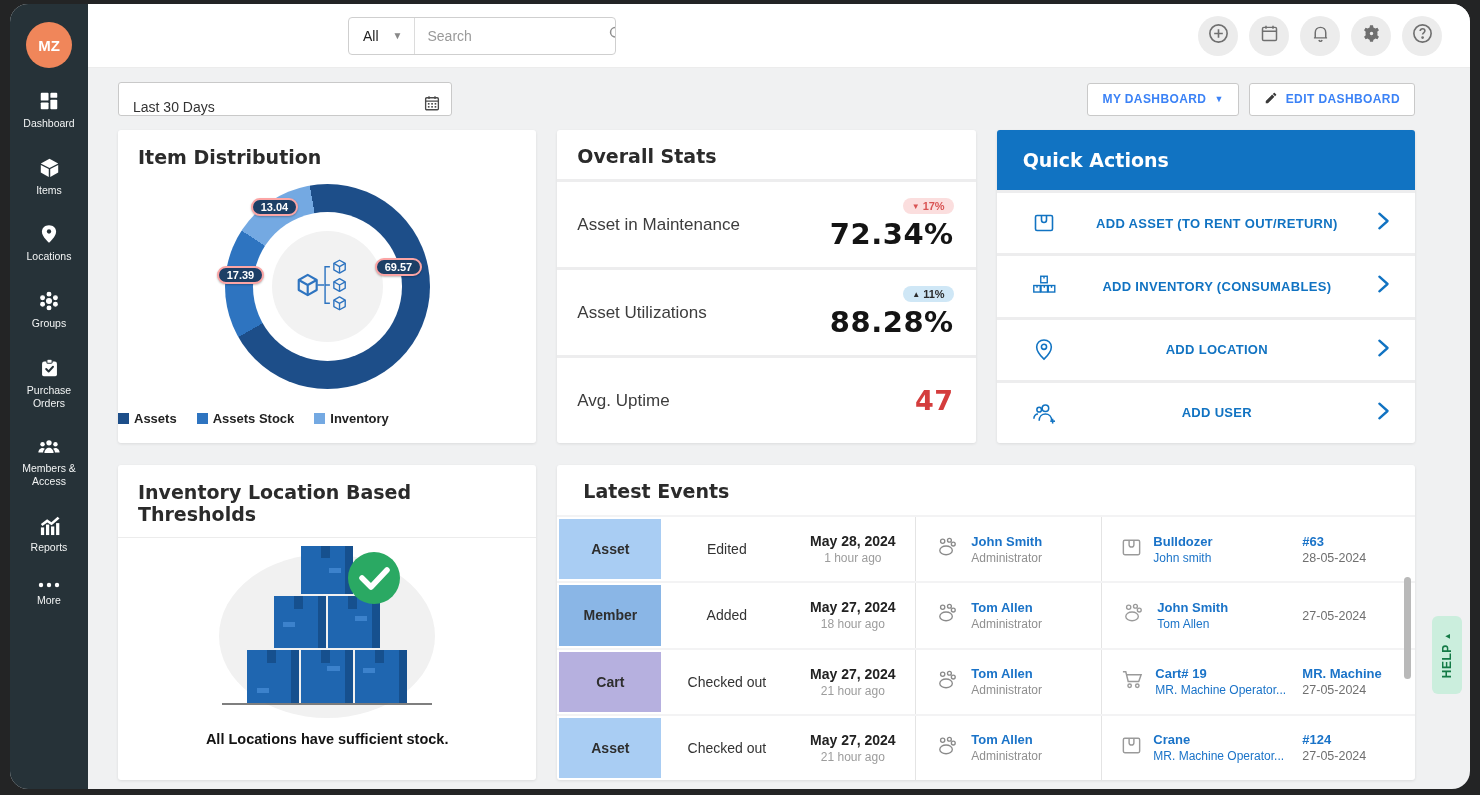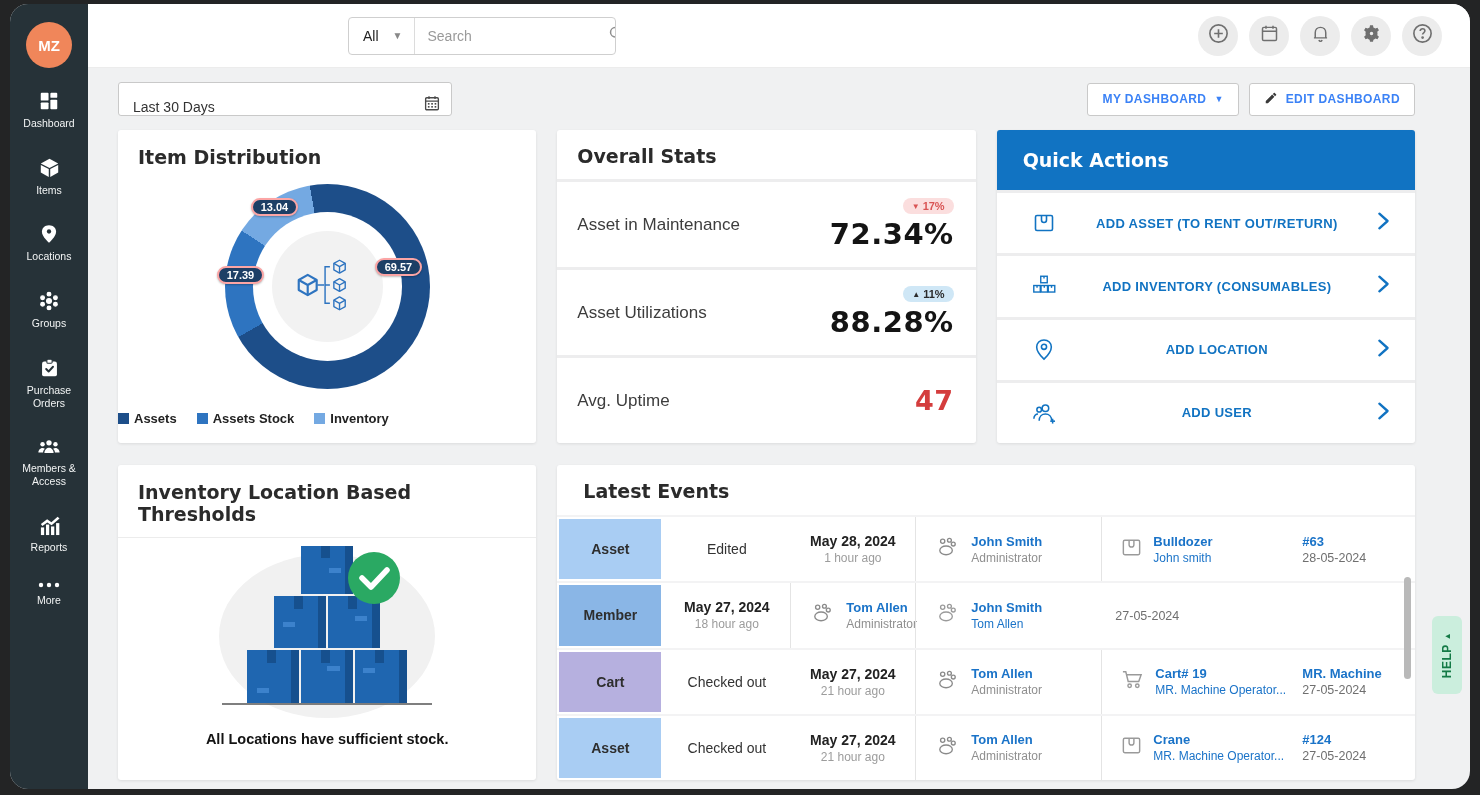--- a/index.html
+++ b/index.html
@@ -516,20 +516,21 @@
                   </span>
               </div>
               <div class="ev-ref">
                   <span class="ref">#63</span>
                   <span class="rd">28-05-2024</span>
                 </div>
             </div>
 
             <div class="ev-row">
               <div class="ev-type" style="background-color: rgb(138, 182, 230);">Member</div>
+              <div class="ev-action">Added</div>
               <div class="ev-date">
                   <span class="d1">May 27, 2024</span>
                   <span class="d2">18 hour ago</span>
                 </div>
               <div class="ev-person">
                 <span><svg width="27" height="22" viewBox="0 0 28 22" fill="none" stroke="#8a8a8a" stroke-width="1.4">
                       <circle cx="9" cy="5" r="2.2"></circle>
                       <circle cx="16" cy="4" r="2"></circle>
                       <circle cx="20" cy="8" r="2"></circle>
                       <ellipse cx="12.5" cy="14.5" rx="6.5" ry="4.5"></ellipse>

